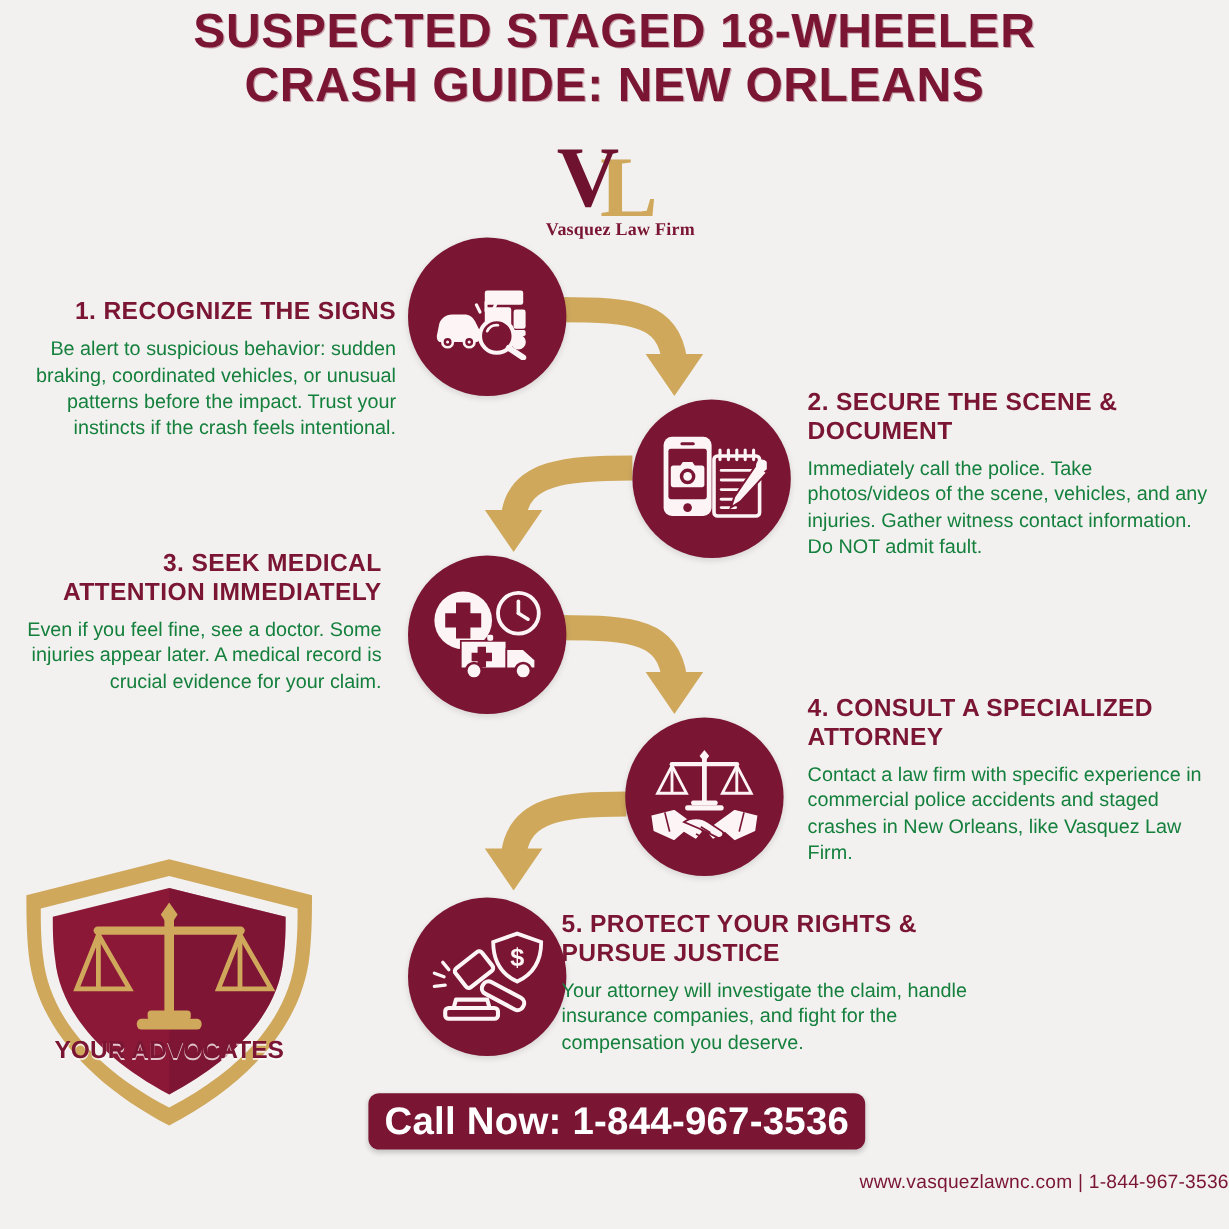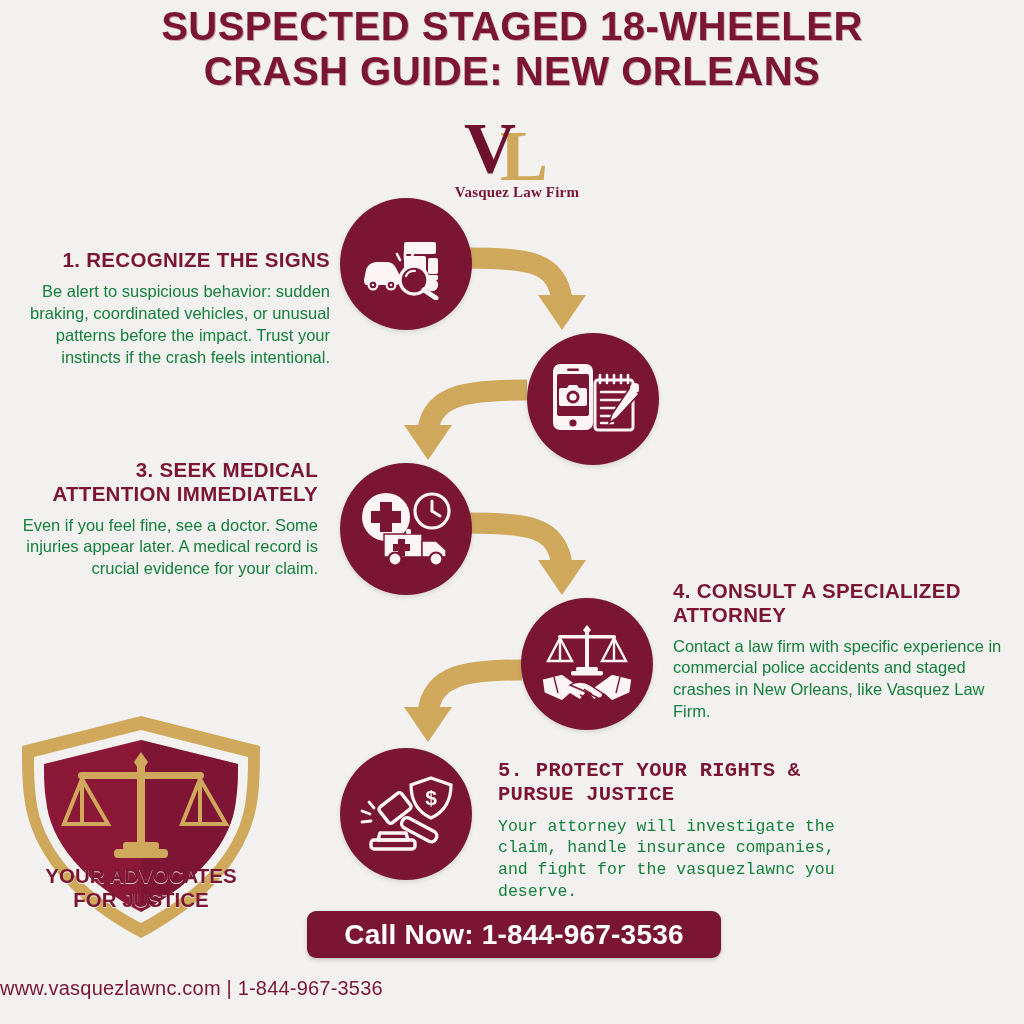--- a/index.html
+++ b/index.html
@@ -87,25 +87,25 @@
   }
 
   
   .cta{
     position:absolute;left:307px;top:911px;width:414px;height:47px;
     background:#7a1533;border-radius:9px;
     display:flex;align-items:center;justify-content:center;
     box-shadow:0 2px 4px rgba(0,0,0,.18);
   }
   .cta span{
-    color:#fff;font-weight:bold;font-size:28px;letter-spacing:.2px;
+    color:#fff;font-weight:bold;font-size:32px;letter-spacing:.2px;
   }
   .footer{
-    position:absolute;left:0;top:977px;width:1024px;text-align:left;
-    color:#7a1533;font-size:20px;letter-spacing:.2px;
+    position:absolute;left:0;top:977px;width:1024px;text-align:right;
+    color:#7a1533;font-size:16px;letter-spacing:.2px;
   }
 </style>
 </head>
 <body>
 
 <div id="stage">
 
   <div class="title">
     <div>Suspected Staged 18-Wheeler</div>
     <div>Crash Guide: New Orleans</div>
@@ -301,34 +301,38 @@
         <line x1="15" y1="34" x2="10" y2="28"></line>
       </g>
     </svg>
   </div>
 
   <div class="step right-al" style="left:12px;top:208px;width:318px;margin-top:40px;">
     <h3>1. Recognize the Signs</h3>
     <p>Be alert to suspicious behavior: sudden braking, coordinated vehicles, or unusual patterns before the impact. Trust your instincts if the crash feels intentional.</p>
   </div>
 
+  <div class="step left-al" style="left:673px;top:324px;width:340px;">
+    <h3>2. Secure the Scene &amp; Document</h3>
+    <p>Immediately call the police. Take photos/videos of the scene, vehicles, and any injuries. Gather witness contact information. Do NOT admit fault.</p>
+  </div>
 
   <div class="step right-al" style="left:14px;top:458px;width:304px;">
     <h3>3. Seek Medical Attention Immediately</h3>
     <p>Even if you feel fine, see a doctor. Some injuries appear later. A medical record is crucial evidence for your claim.</p>
   </div>
 
   <div class="step left-al" style="left:673px;top:579px;width:340px;">
     <h3>4. Consult a Specialized Attorney</h3>
     <p>Contact a law firm with specific experience in commercial police accidents and staged crashes in New Orleans, like Vasquez Law Firm.</p>
   </div>
 
-  <div class="step left-al" style="left:498px;top:759px;width:345px;font-family:Liberation Mono, monospace;">
+  <div class="step left-al" style="left:468px;top:759px;width:345px;">
     <h3>5. Protect Your Rights &amp; Pursue Justice</h3>
-    <p>Your attorney will investigate the claim, handle insurance companies, and fight for the vasquezlawnc you deserve.</p>
+    <p>Your attorney will investigate the claim, handle insurance companies, and fight for the compensation you deserve.</p>
   </div>
 
   <div class="badge">
     <svg width="250" height="230" viewBox="0 0 250 230">
 
       <path d="M125,4 L244,34 C244,48 244,66 242,84 C236,140 194,190 125,226
                C56,190 14,140 8,84 C6,66 6,48 6,34 Z" fill="#cfa85c"></path>
 
       <path d="M125,18 L232,45 C232,57 232,70 230,86 C225,134 188,178 125,211
                C62,178 25,134 20,86 C18,70 18,57 18,45 Z" fill="#f2f1ef"></path>
@@ -346,21 +350,20 @@
       </g>
       <g fill="none" stroke="#cfa85c" stroke-width="4">
         <path d="M66,67 L48,112 L92,112 Z"></path>
         <path d="M184,67 L166,112 L210,112 Z"></path>
         <line x1="66" y1="64" x2="66" y2="112"></line>
         <line x1="184" y1="64" x2="184" y2="112"></line>
       </g>
     </svg>
     <div class="badge-caption">
       <div>Your Advocates</div>
-      <div>For Justice</div>
     </div>
   </div>
 
   <div class="cta">
     <span>Call Now: 1-844-967-3536</span>
   </div>
 
   <div class="footer">www.vasquezlawnc.com | 1-844-967-3536</div>
 
 </div>

